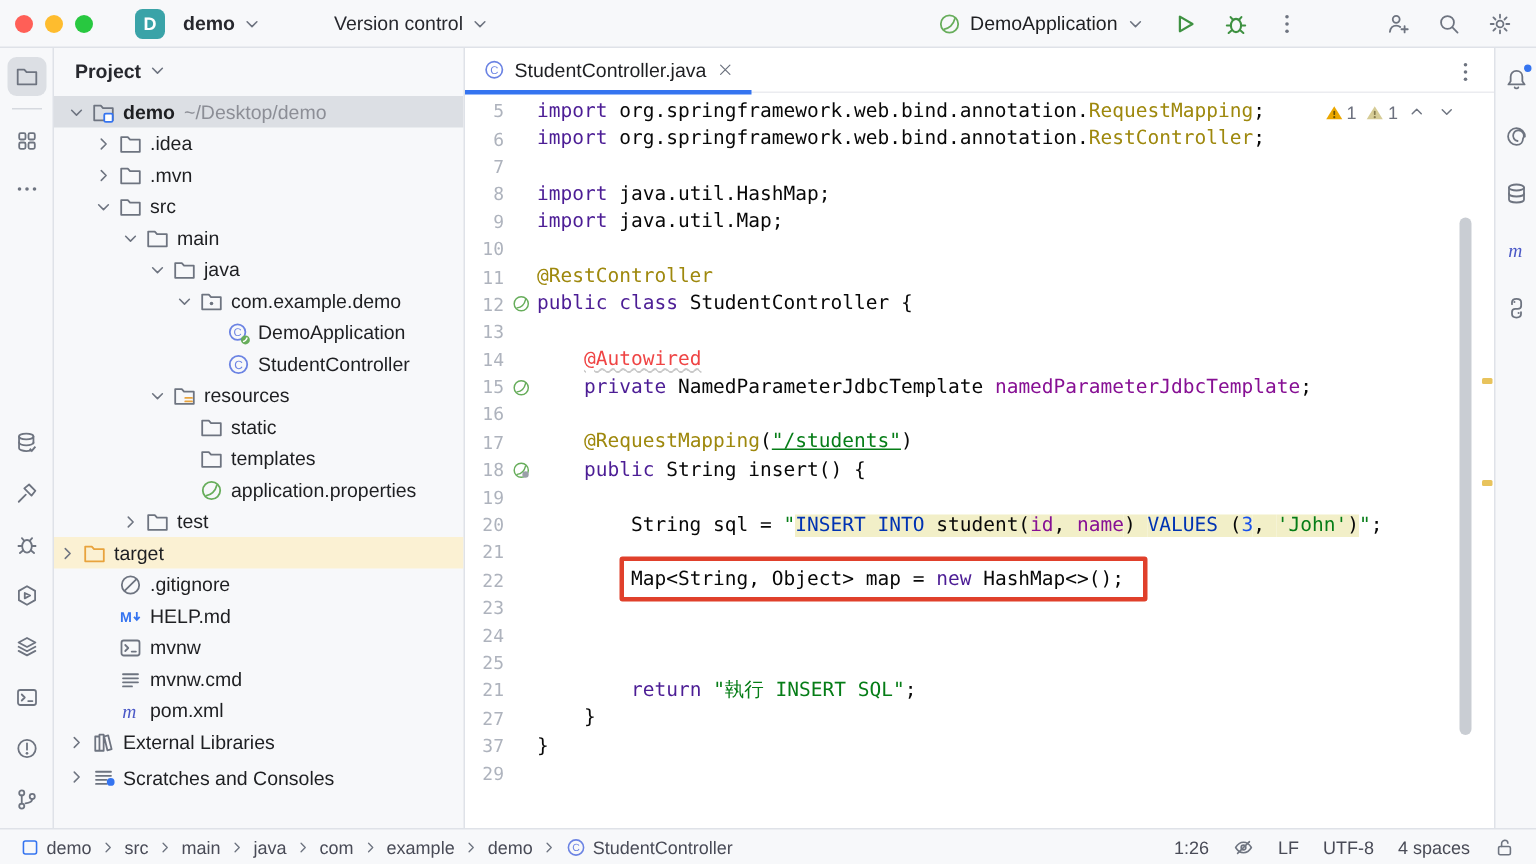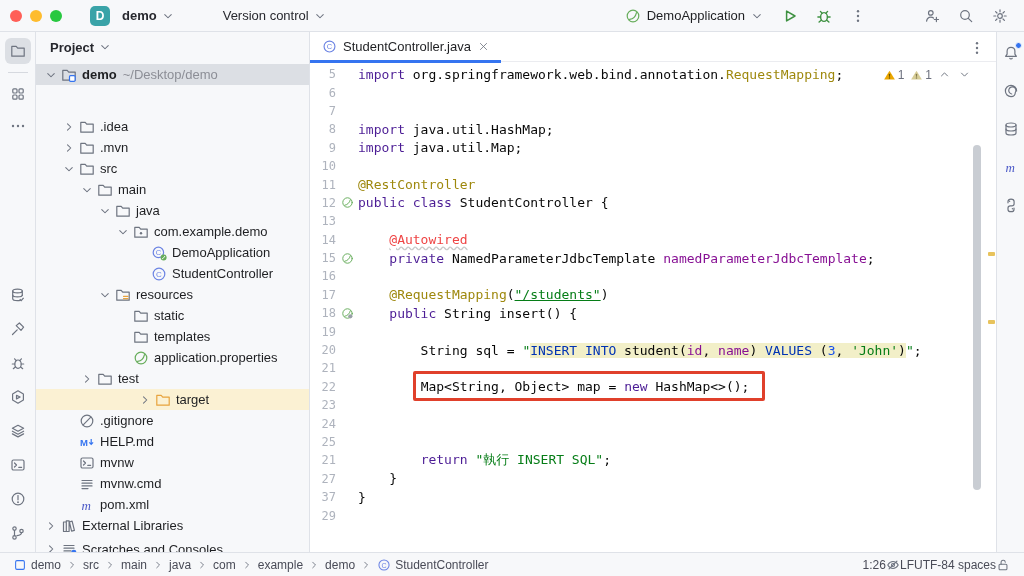--- a/index.html
+++ b/index.html
@@ -90,21 +90,21 @@
   #scroll-thumb { position:absolute; left:663px; top:113px; width:8px; height:345px; background:#c9cdd3; border-radius:4px; }
   .stripe-mark { position:absolute; width:7px; height:4px; background:#e8c35c; border-radius:1px; left:678px; }
 
   
   #statusbar { position:absolute; left:0; top:552px; width:1024px; height:24px; background:#f7f8fa; border-top:1px solid #dfe2e8; display:flex; align-items:center; font-size:12px; color:#494b57; }
   #breadcrumbs { display:flex; align-items:center; gap:2px; margin-left:10px; }
   .crumb { display:flex; align-items:center; gap:4px; padding:0 3px; }
   .crumb .ic { width:14px; height:14px; }
   .crumb-sep { color:#9fa2ab; width:12px; display:flex; }
   .crumb-sep .ic { width:12px; height:12px; }
-  #sb-right { margin-left:auto; display:flex; align-items:center; margin-right:14px; }
+  #sb-right { margin-left:auto; display:flex; align-items:center; gap:16px; margin-right:14px; }
   .sb-item { display:flex; align-items:center; gap:3px; }
   .sb-item .ic{ width:14px; height:14px; }
 </style>
 </head>
 <body>
 
 <div id="titlebar">
   <div class="lights">
     <div class="light l-close"></div>
     <div class="light l-min"></div>
@@ -302,21 +302,21 @@
         </span>
         <span class="ticon">
           <svg class="ic" viewBox="0 0 16 16">
             <path class="st" d="M1.8 13.2V3.4h4.4l1.5 1.7h6.5v8.1z"></path>
             <rect x="8.5" y="8.7" width="5.6" height="5.6" rx="1" fill="#fff" stroke="#3574F0" stroke-width="1.2"></rect>
           </svg>
         </span>
         <span class="tlabel b">demo</span>
         <span class="textra">~/Desktop/demo</span>
       </div>
-      <div class="trow" style="padding-left: 24px; margin-top: 31px;">
+      <div class="trow" style="padding-left: 24px;">
         <span class="tchev">
           <svg class="ic" viewBox="0 0 16 16">
             <path class="st" d="M6.3 4.3L10 8l-3.7 3.7"></path>
           </svg>
         </span>
         <span class="ticon">
           <svg class="ic" viewBox="0 0 16 16">
             <path class="st" d="M1.8 13.2V3.4h4.4l1.5 1.7h6.5v8.1z"></path>
           </svg>
         </span>
@@ -458,21 +458,21 @@
             <path class="st" d="M6.3 4.3L10 8l-3.7 3.7"></path>
           </svg>
         </span>
         <span class="ticon">
           <svg class="ic" viewBox="0 0 16 16">
             <path class="st" d="M1.8 13.2V3.4h4.4l1.5 1.7h6.5v8.1z"></path>
           </svg>
         </span>
         <span class="tlabel">test</span>
       </div>
-      <div class="trow highlighted" style=" justify-content: center;">
+      <div class="trow highlighted" style="">
         <span class="tchev">
           <svg class="ic" viewBox="0 0 16 16">
             <path class="st" d="M6.3 4.3L10 8l-3.7 3.7"></path>
           </svg>
         </span>
         <span class="ticon">
           <svg class="ic" viewBox="0 0 16 16">
             <path class="ost" d="M1.8 13.2V3.4h4.4l1.5 1.7h6.5v8.1z"></path>
           </svg>
         </span>
@@ -575,21 +575,21 @@
     <div id="tab-kebab" class="icbtn" style="width:18px;height:18px;">
         <svg class="ic" viewBox="0 0 16 16">
           <circle cx="8" cy="3.2" r="1.2" fill="#6E7480"></circle>
           <circle cx="8" cy="8" r="1.2" fill="#6E7480"></circle>
           <circle cx="8" cy="12.8" r="1.2" fill="#6E7480"></circle>
         </svg>
       </div>
   </div>
   <div id="codearea">
       <div class="cl"><span class="ln">5</span><span class="gut"></span><span class="ct"><span class="tk-k">import</span><span class="tk-p"> org.springframework.web.bind.annotation.</span><span class="tk-a">RequestMapping</span><span class="tk-p">;</span></span></div>
-      <div class="cl"><span class="ln">6</span><span class="gut"></span></div>
+      <div class="cl"><span class="ln">6</span><span class="gut"></span><span class="ct"><span class="tk-k">import</span><span class="tk-p"> org.springframework.web.bind.annotation.</span><span class="tk-a">RestController</span><span class="tk-p">;</span></span></div>
       <div class="cl"><span class="ln">7</span><span class="gut"></span><span class="ct"></span></div>
       <div class="cl"><span class="ln">8</span><span class="gut"></span><span class="ct"><span class="tk-k">import</span><span class="tk-p"> java.util.HashMap;</span></span></div>
       <div class="cl"><span class="ln">9</span><span class="gut"></span><span class="ct"><span class="tk-k">import</span><span class="tk-p"> java.util.Map;</span></span></div>
       <div class="cl"><span class="ln">10</span><span class="gut"></span><span class="ct"></span></div>
       <div class="cl"><span class="ln">11</span><span class="gut"></span><span class="ct"><span class="tk-a">@RestController</span></span></div>
       <div class="cl"><span class="ln">12</span><span class="gut"><svg class="ic" viewBox="0 0 16 16">
             <circle class="gst" cx="8" cy="8" r="5.8"></circle>
             <path class="gst" d="M4.6 11.4c2.8-.4 6-2.7 6.9-6.8"></path>
           </svg></span><span class="ct"><span class="tk-k">public</span><span class="tk-p"> </span><span class="tk-k">class</span><span class="tk-p"> StudentController {</span></span></div>
       <div class="cl"><span class="ln">13</span><span class="gut"></span><span class="ct"></span></div>

